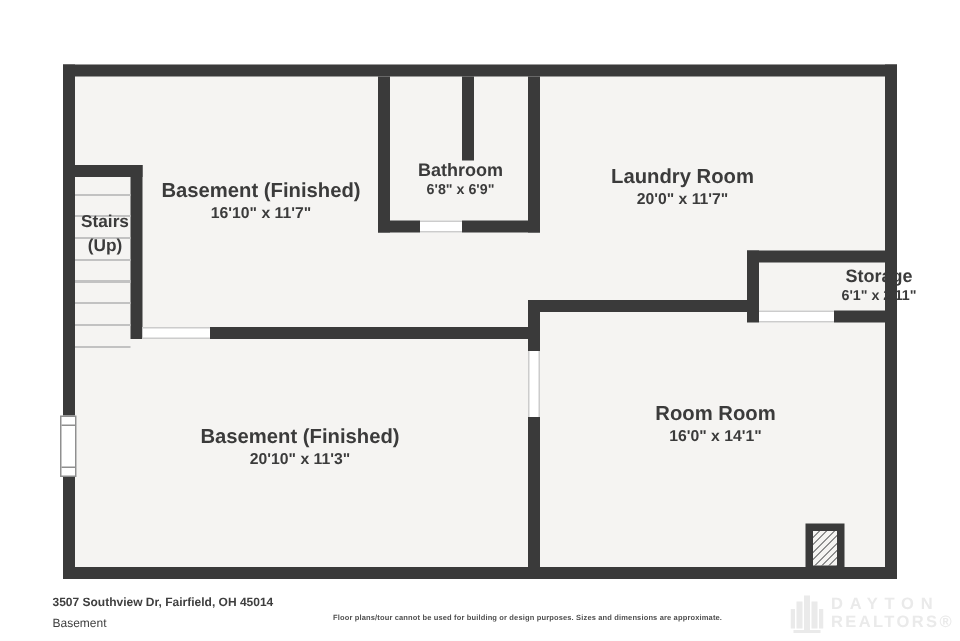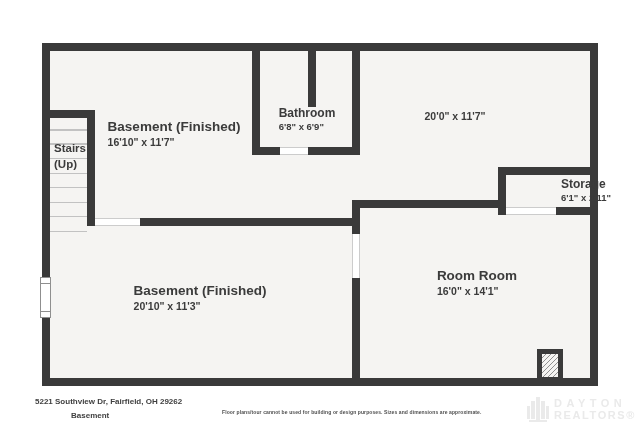--- a/index.html
+++ b/index.html
@@ -24,30 +24,30 @@
   .treads{
     position:absolute;left:50px;top:116px;width:37px;height:116px;
     background:repeating-linear-gradient(to bottom, transparent 0 13px, var(--tread) 13px 14.5px);
   }
   .chimney{
     position:absolute;left:537px;top:349px;width:26px;height:33px;box-sizing:border-box;
     border:5px solid var(--wall);
     background:repeating-linear-gradient(135deg, var(--floor) 0 2.5px, #909090 2.5px 3.5px);
   }
   .room-label{
-    position:absolute;transform:translateX(-50%);text-align:left;
+    position:absolute;transform:translateX(-50%);text-align:center;
     color:var(--ink);font-weight:bold;white-space:nowrap;line-height:1.25;
   }
   .lg .room-name{font-size:13.5px;}
   .lg .room-dims{font-size:10.5px;}
   .sm .room-name{font-size:12px;}
   .sm .room-dims{font-size:9.5px;}
   .stairs-label{font-size:11.5px;line-height:1.35;}
   .footer-address{position:absolute;left:35px;top:397px;font-size:8px;font-weight:bold;color:#3f3f3f;}
-  .footer-level{position:absolute;left:35px;top:411px;font-size:8px;font-weight:bold;color:#3f3f3f;margin-left:36px;}
+  .footer-level{position:absolute;left:35px;top:411px;font-size:8px;font-weight:normal;color:#3f3f3f;}
   .footer-disclaimer{position:absolute;left:222px;top:409px;font-size:5px;font-weight:600;color:#4f4f4f;letter-spacing:0.1px;}
   .logo{position:absolute;left:527px;top:396px;display:flex;align-items:center;gap:5px;color:var(--logo);}
   .logo-text{display:flex;flex-direction:column;line-height:1.1;}
   .logo-line1{font-size:11px;font-weight:bold;letter-spacing:4.5px;}
   .logo-line2{font-size:11px;font-weight:bold;letter-spacing:1.6px;}
 </style>
 </head>
 <body>
 
 <div class="canvas">
@@ -95,20 +95,21 @@
     <div class="room-name">Basement (Finished)</div>
     <div class="room-dims">16'10" x 11'7"</div>
   </div>
 
   <div class="room-label sm" style="left:307px;top:106px;">
     <div class="room-name">Bathroom</div>
     <div class="room-dims">6'8" x 6'9"</div>
   </div>
 
   <div class="room-label lg" style="left:455px;top:110px;">
+    <div class="room-name">Laundry Room</div>
     <div class="room-dims">20'0" x 11'7"</div>
   </div>
 
   <div class="room-label sm" style="left:549px;top:177px;margin-left:37px;">
     <div class="room-name">Storage</div>
     <div class="room-dims">6'1" x 2'11"</div>
   </div>
 
   <div class="room-label lg" style="left:200px;top:283px;">
     <div class="room-name">Basement (Finished)</div>
@@ -118,21 +119,21 @@
   <div class="room-label lg" style="left:477px;top:268px;">
     <div class="room-name">Room Room</div>
     <div class="room-dims">16'0" x 14'1"</div>
   </div>
 
   <div class="room-label stairs-label" style="left:70px;top:141px;">
     <div>Stairs</div>
     <div>(Up)</div>
   </div>
 
-  <div class="footer-address">5221 Southview Dr, Fairfield, OH 29262</div>
+  <div class="footer-address">3507 Southview Dr, Fairfield, OH 45014</div>
   <div class="footer-level">Basement</div>
   <div class="footer-disclaimer">Floor plans/tour cannot be used for building or design purposes. Sizes and dimensions are approximate.</div>
 
   <div class="logo">
     <svg width="22" height="26" viewBox="0 0 22 26">
       <g fill="#eaeaea">
         <rect x="9" y="1" width="4" height="24"></rect>
         <rect x="4" y="5" width="4" height="18"></rect>
         <rect x="14" y="5" width="4" height="18"></rect>
         <rect x="0" y="10" width="3" height="13"></rect>

